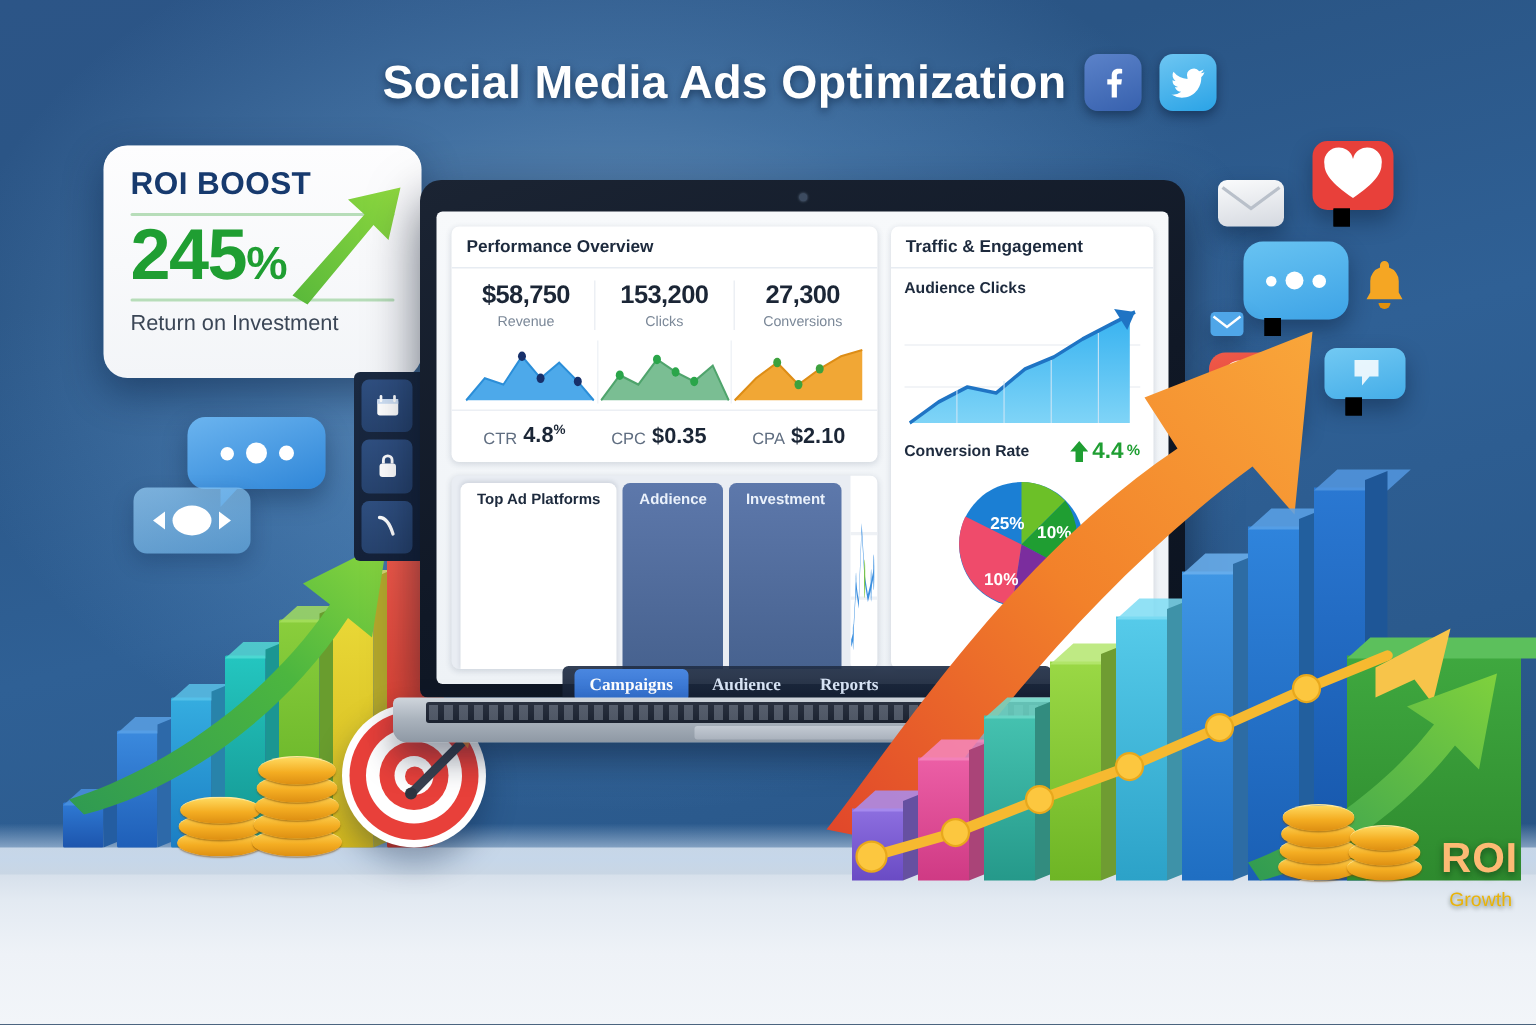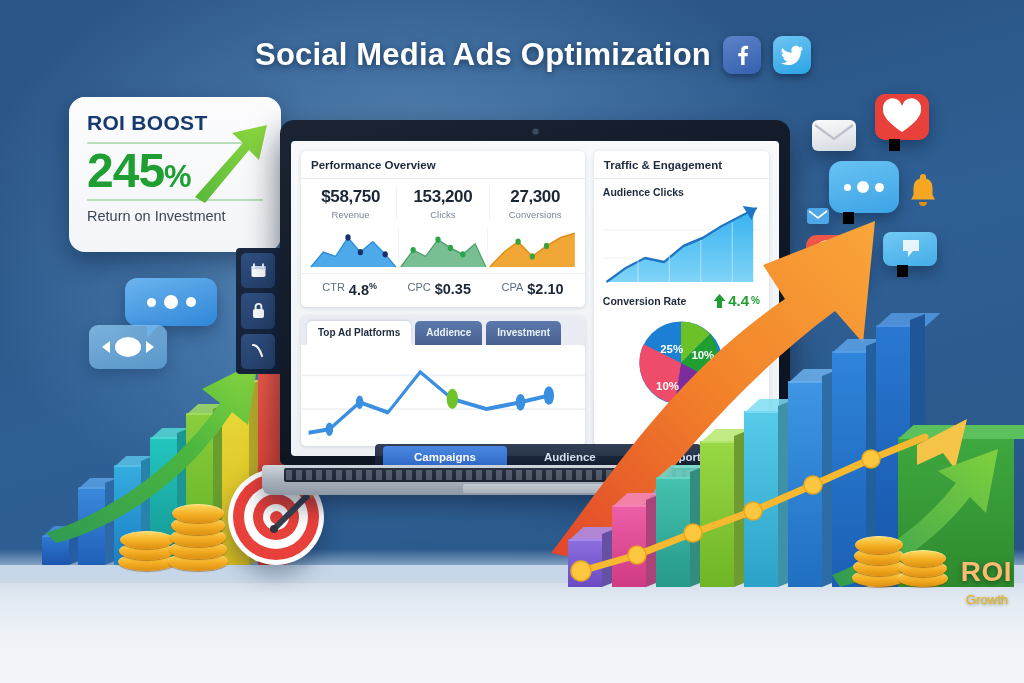--- a/index.html
+++ b/index.html
@@ -148,21 +148,21 @@
   .kpi:last-child{border-right:none;}
   .kpi-val{font-size:17px;font-weight:bold;color:#1b2636;letter-spacing:-.4px;white-space:nowrap;}
   .kpi-lbl{font-size:9.5px;color:#7b8898;margin-top:2px;}
   .sparks{display:flex;gap:0;padding:3px 8px 0;height:42px;}
   .spark{flex:1;position:relative;border-right:1px solid #f0f3f7;}
   .spark:last-child{border-right:none;}
   .metrics{
     display:flex;align-items:baseline;justify-content:space-around;
     padding:7px 6px 9px;border-top:1px solid #eceff4;margin-top:4px;
   }
-  .metric{display:flex;align-items:flex-start;gap:4px;}
+  .metric{display:flex;align-items:flex-end;gap:4px;}
   .metric .m-lbl{font-size:11px;color:#5f6d80;}
   .metric .m-val{font-size:14.5px;font-weight:bold;color:#1b2636;}
   .metric .m-val sup{font-size:9px;}
 
   .tabs-row{display:flex;gap:4px;padding:5px 6px 0;background:transparent;}
   .tab{
     font-size:10px;font-weight:bold;padding:6px 11px 7px;border-radius:5px 5px 0 0;
     color:#eaf1fb;background:linear-gradient(180deg,#5d78ab,#47628f);white-space:nowrap;
   }
   .tab.active{background:#fff;color:#1d2a3d;box-shadow:0 -1px 3px rgba(30,50,80,.13);}
@@ -195,21 +195,21 @@
     position:absolute;left:50%;margin-left:-72px;top:19px;width:144px;height:9px;border-radius:2px;
     background:linear-gradient(180deg,#c3cad3,#aab2bd);
   }
   .navbar{
     position:absolute;left:95px;top:324px;width:326px;height:26px;
     display:flex;align-items:center;gap:6px;padding:0 8px;box-sizing:border-box;
     background:linear-gradient(180deg,rgba(34,48,72,.92),rgba(20,30,48,.94));
     border-radius:4px;
   }
   .nav-item{
-    font-size:11.5px;color:#d8e4f5;font-weight:bold;padding:5px 31px;border-radius:4px;white-space:nowrap;
+    font-size:11.5px;color:#d8e4f5;font-weight:bold;padding:5px 10px;border-radius:4px;white-space:nowrap;font-family:Liberation Serif, serif;
   }
   .nav-item.active{background:linear-gradient(180deg,#4a87e0,#2f6ccb);color:#fff;}
 
   
   .side-strip{
     position:absolute;left:-44px;top:128px;width:44px;height:126px;
     background:linear-gradient(180deg,#1a2940,#15223a);
     border-radius:4px 0 0 4px;padding:5px 5px;box-sizing:border-box;
     display:flex;flex-direction:column;gap:5px;
   }
@@ -476,21 +476,21 @@
                 <span class="m-lbl">CPC</span>
                 <span class="m-val">$0.35</span>
               </div>
               <div class="metric">
                 <span class="m-lbl">CPA</span>
                 <span class="m-val">$2.10</span>
               </div>
             </div>
           </div>
 
-          <div style="flex:1;display:flex;flex-direction:column;background:#e9edf3;border-radius:5px;box-shadow:0 1px 4px rgba(30,50,80,.16);overflow:hidden;">
+          <div style="flex:1;display:flex;flex-direction:row;background:#e9edf3;border-radius:5px;box-shadow:0 1px 4px rgba(30,50,80,.16);overflow:hidden;">
             <div class="tabs-row">
               <div class="tab active">Top Ad Platforms</div>
               <div class="tab">Addience</div>
               <div class="tab">Investment</div>
             </div>
             <div class="tab-body">
               <svg width="100%" height="100%" viewBox="0 0 300 60" preserveAspectRatio="none" style="position:absolute;inset:0">
                 <line x1="0" y1="18" x2="300" y2="18" stroke="#eef1f5" stroke-width="1"></line>
                 <line x1="0" y1="38" x2="300" y2="38" stroke="#eef1f5" stroke-width="1"></line>
                 <polyline points="8,52 30,50 62,34 92,40 126,16 160,32 196,38 232,34 262,30" fill="none" stroke="#3a8fe0" stroke-width="2.4" stroke-linejoin="round"></polyline>

